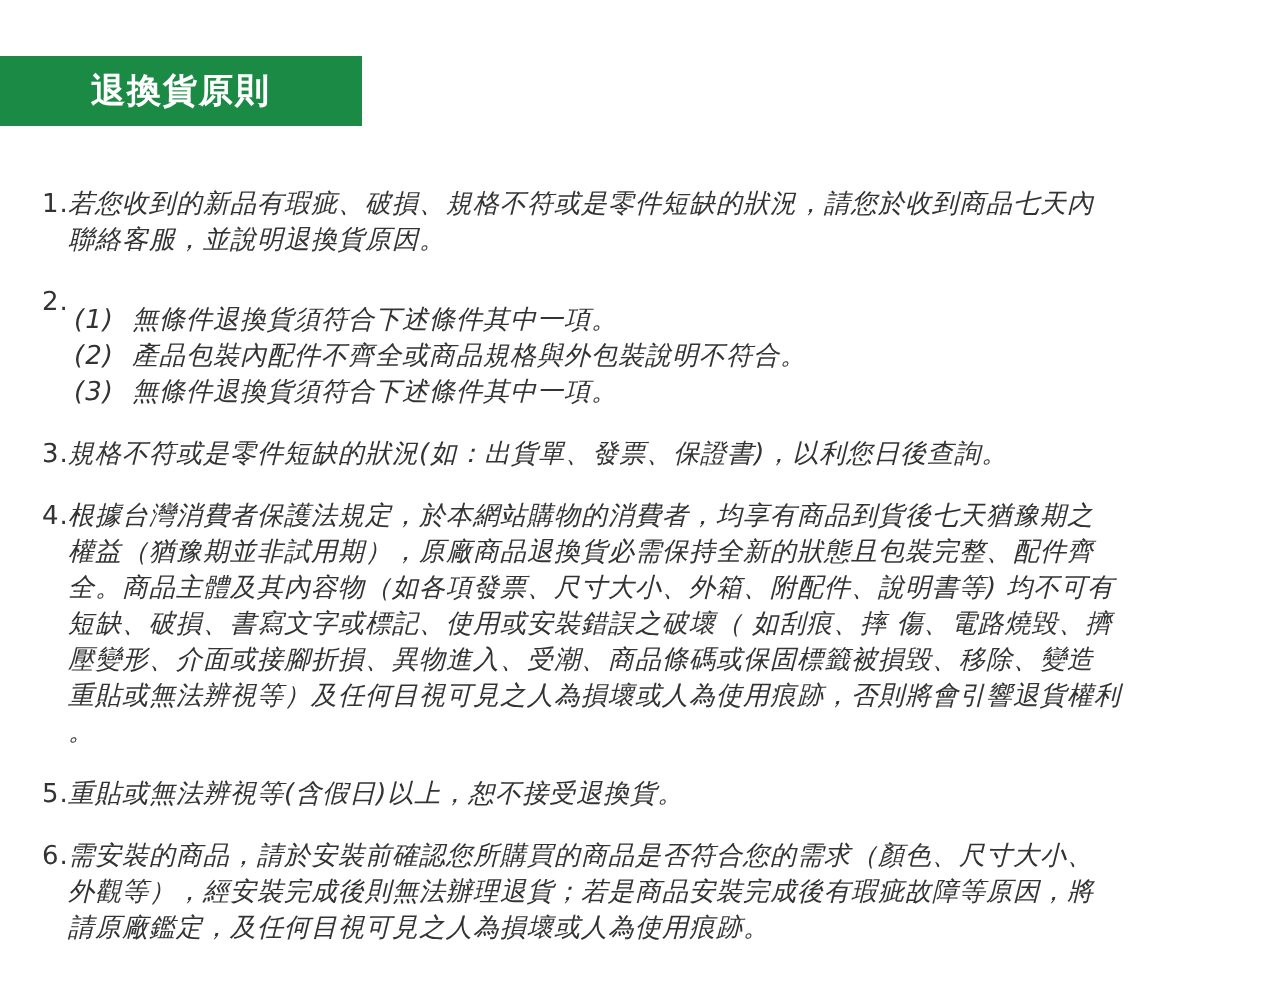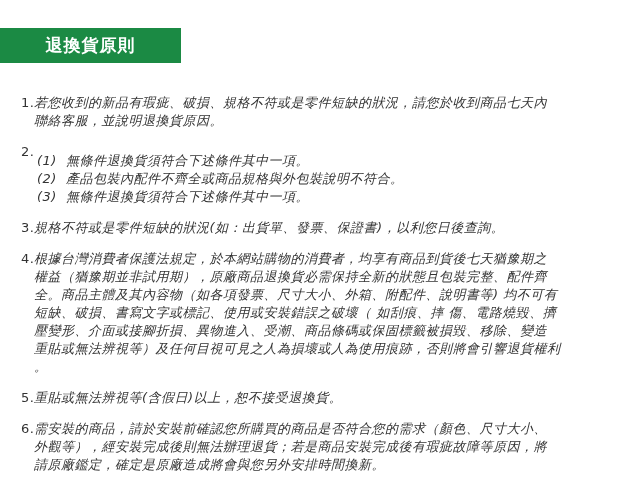--- a/index.html
+++ b/index.html
@@ -122,18 +122,18 @@
       <div class="item-body">
         <div class="item-text">重貼或無法辨視等(含假日)以上，恕不接受退換貨。</div>
       </div>
     </div>
 
     <div class="item">
       <span class="item-number">6.</span>
       <div class="item-body">
         <div class="item-text">需安裝的商品，請於安裝前確認您所購買的商品是否符合您的需求（顏色、尺寸大小、
 外觀等），經安裝完成後則無法辦理退貨；若是商品安裝完成後有瑕疵故障等原因，將
-請原廠鑑定，確定是原廠造成將會與您另外安排時間換新。</div>
+請原廠鑑定，及任何目視可見之人為損壞或人為使用痕跡。</div>
       </div>
     </div>
 
   </div>
 </div>
 
 </body></html>

